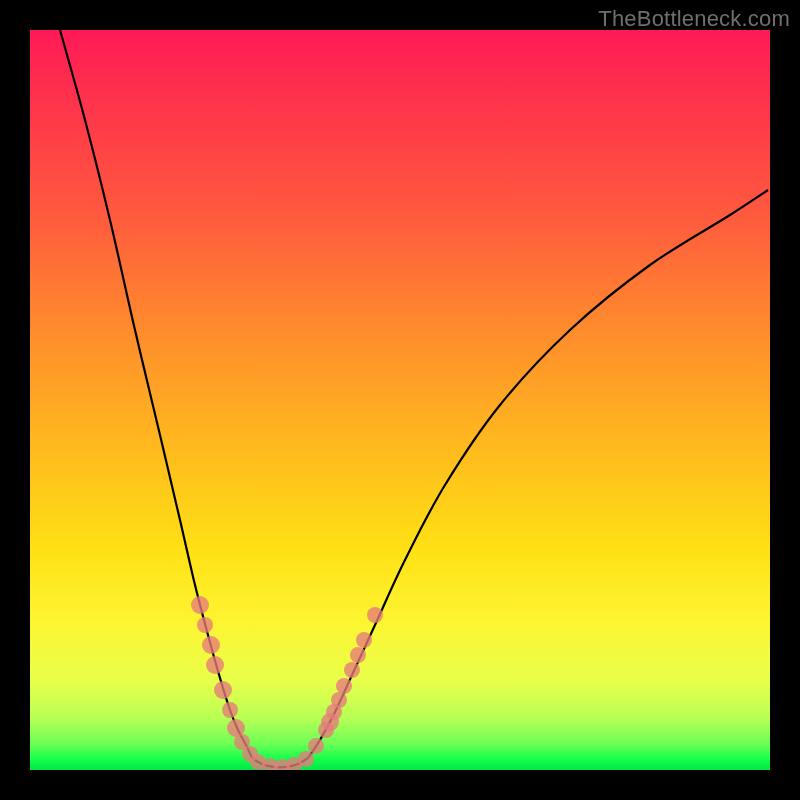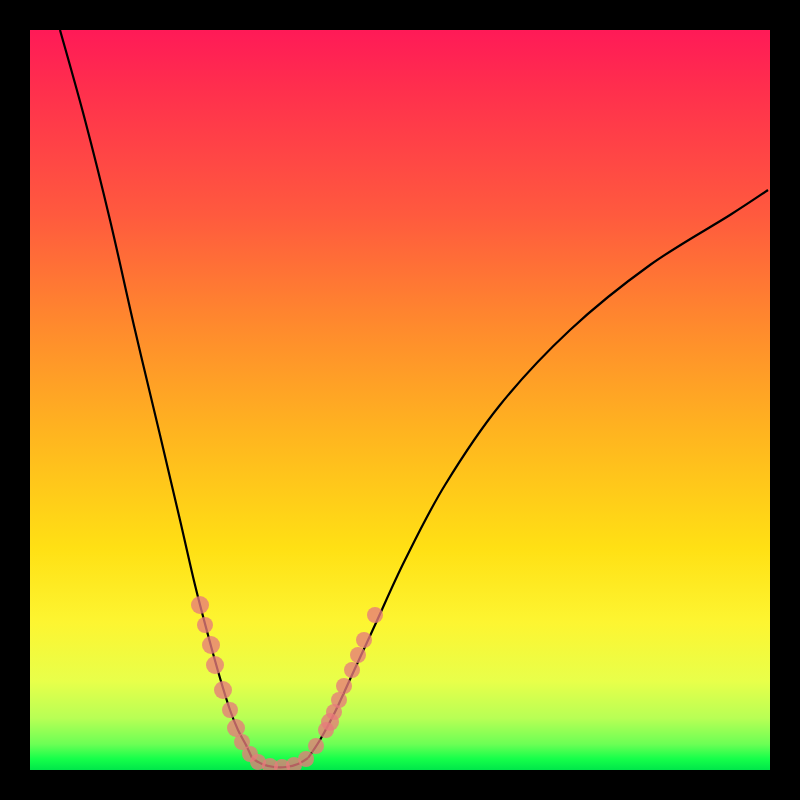--- a/index.html
+++ b/index.html
@@ -64,20 +64,21 @@
   .marker {
     fill: #e77b7b;
     fill-opacity: 0.78;
     stroke: none;
   }
 </style>
 </head>
 <body>
 
 <div class="frame">
+  <div class="watermark">TheBottleneck.com</div>
 
   <div class="plot-area">
     <svg class="curves" viewBox="0 0 740 740">
       <g>
         <path id="path-left" class="curve" d="M 30 0 C 34.166666666666664 15, 46.666666666666664 58.33333333333333, 55 90 C 63.333333333333336 121.66666666666667, 71.66666666666667 155, 80 190 C 88.33333333333333 225, 96.66666666666667 264.1666666666667, 105 300 C 113.33333333333333 335.8333333333333, 122.5 373.3333333333333, 130 405 C 137.5 436.6666666666667, 144.16666666666666 465, 150 490 C 155.83333333333334 515, 160.33333333333334 535.8333333333334, 165 555 C 169.66666666666666 574.1666666666666, 173.83333333333334 589.5, 178 605 C 182.16666666666666 620.5, 186.33333333333334 635.5, 190 648 C 193.66666666666666 660.5, 197 671.3333333333334, 200 680 C 203 688.6666666666666, 205.33333333333334 694.1666666666666, 208 700 C 210.66666666666666 705.8333333333334, 213.66666666666666 710.3333333333334, 216 715 C 218.33333333333334 719.6666666666666, 221 725.8333333333334, 222 728"></path>
         <path id="path-floor" class="curve" d="M 222 728 C 223.66666666666666 729, 228.33333333333334 732.5, 232 734 C 235.66666666666666 735.5, 240 736.5, 244 737 C 248 737.5, 252 737.5, 256 737 C 260 736.5, 264.3333333333333 735.5, 268 734 C 271.6666666666667 732.5, 276.3333333333333 729, 278 728"></path>
         <path id="path-right" class="curve" d="M 278 728 C 280 725, 285.5 717.6666666666666, 290 710 C 294.5 702.3333333333334, 299.6666666666667 692.8333333333334, 305 682 C 310.3333333333333 671.1666666666666, 315.3333333333333 659.5, 322 645 C 328.6666666666667 630.5, 336.1666666666667 614.1666666666666, 345 595 C 353.8333333333333 575.8333333333334, 363.3333333333333 553.3333333333334, 375 530 C 386.6666666666667 506.6666666666667, 399.1666666666667 480.8333333333333, 415 455 C 430.8333333333333 429.1666666666667, 449.1666666666667 400.8333333333333, 470 375 C 490.8333333333333 349.1666666666667, 515 323.3333333333333, 540 300 C 565 276.6666666666667, 593.3333333333334 254.16666666666666, 620 235 C 646.6666666666666 215.83333333333334, 680.3333333333334 197.5, 700 185 C 719.6666666666666 172.5, 731.6666666666666 164.16666666666666, 738 160"></path>
       </g>
       <g id="markers">
           <circle cx="170" cy="575" r="9" class="marker"></circle>

